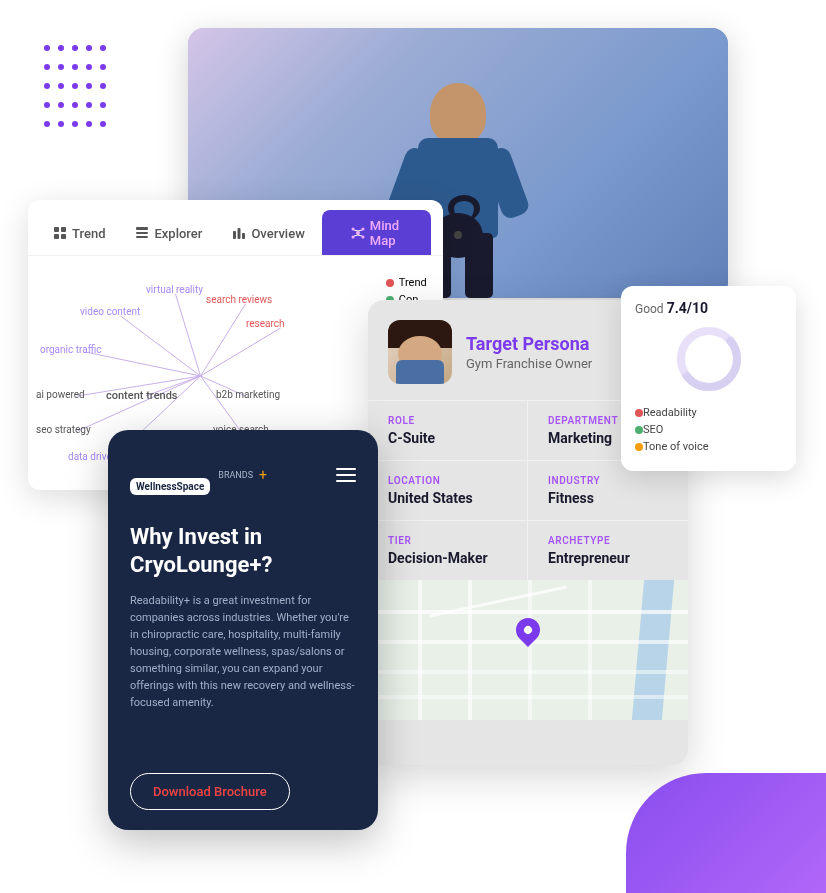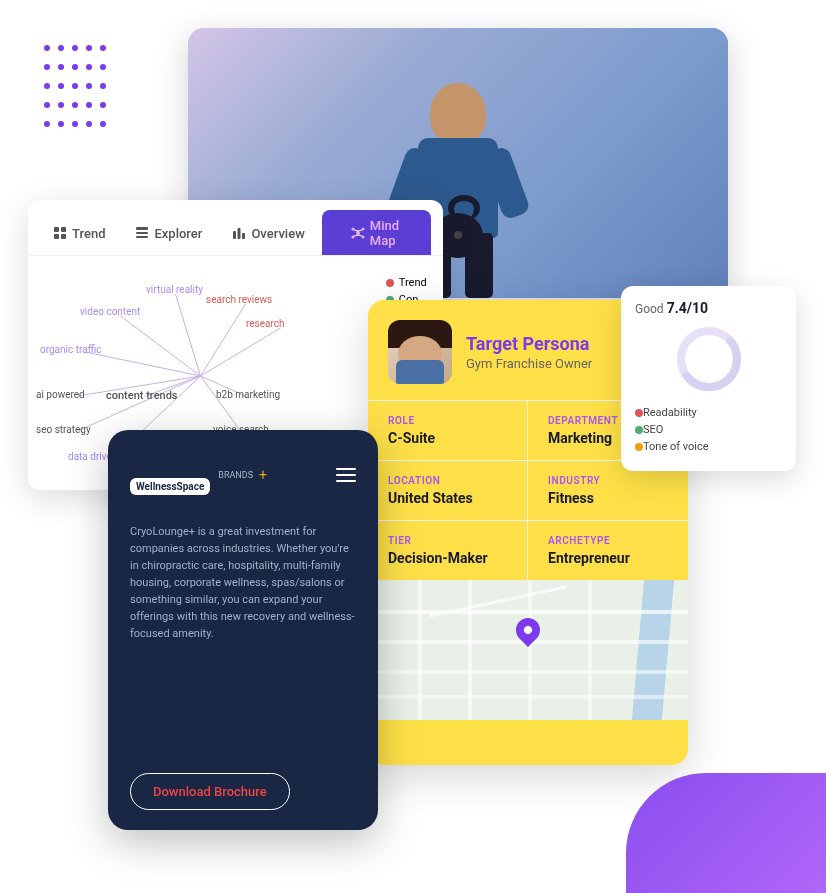--- a/index.html
+++ b/index.html
@@ -218,21 +218,21 @@
       border-radius: 50%;
     }
 
     
     .persona-card {
       position: absolute;
       top: 300px;
       left: 368px;
       width: 320px;
       height: 465px;
-      background: #fde047;
+      background: #e5e5e5;
       border-radius: 16px;
       box-shadow: 0 12px 40px rgba(0,0,0,0.16);
       overflow: hidden;
     }
     .persona-header {
       display: flex;
       align-items: center;
       gap: 14px;
       padding: 20px 20px 16px;
       border-bottom: 1px solid #f0f0f0;
@@ -739,15 +739,16 @@
       </div>
       <span class="logo-text-space" style="color:#aab8cc;font-size:9px;margin-left:2px;">BRANDS</span>
       <span class="logo-plus">+</span>
     </div>
     <div class="hamburger-icon">
       <div class="hamburger-line"></div>
       <div class="hamburger-line"></div>
       <div class="hamburger-line"></div>
     </div>
   </div>
-  <p class="mobile-desc">CryoLounge+ is a great investment for companies across industries. Whether you're in chiropractic care, hospitality, multi-family housing, corporate wellness, spas/salons or something similar, you can expand your offerings with this new recovery and wellness-focused amenity.</p>
+  <h2 class="mobile-heading">Why Invest in CryoLounge+?</h2>
+  <p class="mobile-desc">Readability+ is a great investment for companies across industries. Whether you're in chiropractic care, hospitality, multi-family housing, corporate wellness, spas/salons or something similar, you can expand your offerings with this new recovery and wellness-focused amenity.</p>
   <div class="download-btn">Download Brochure</div>
 </div>
 
 </body></html>

